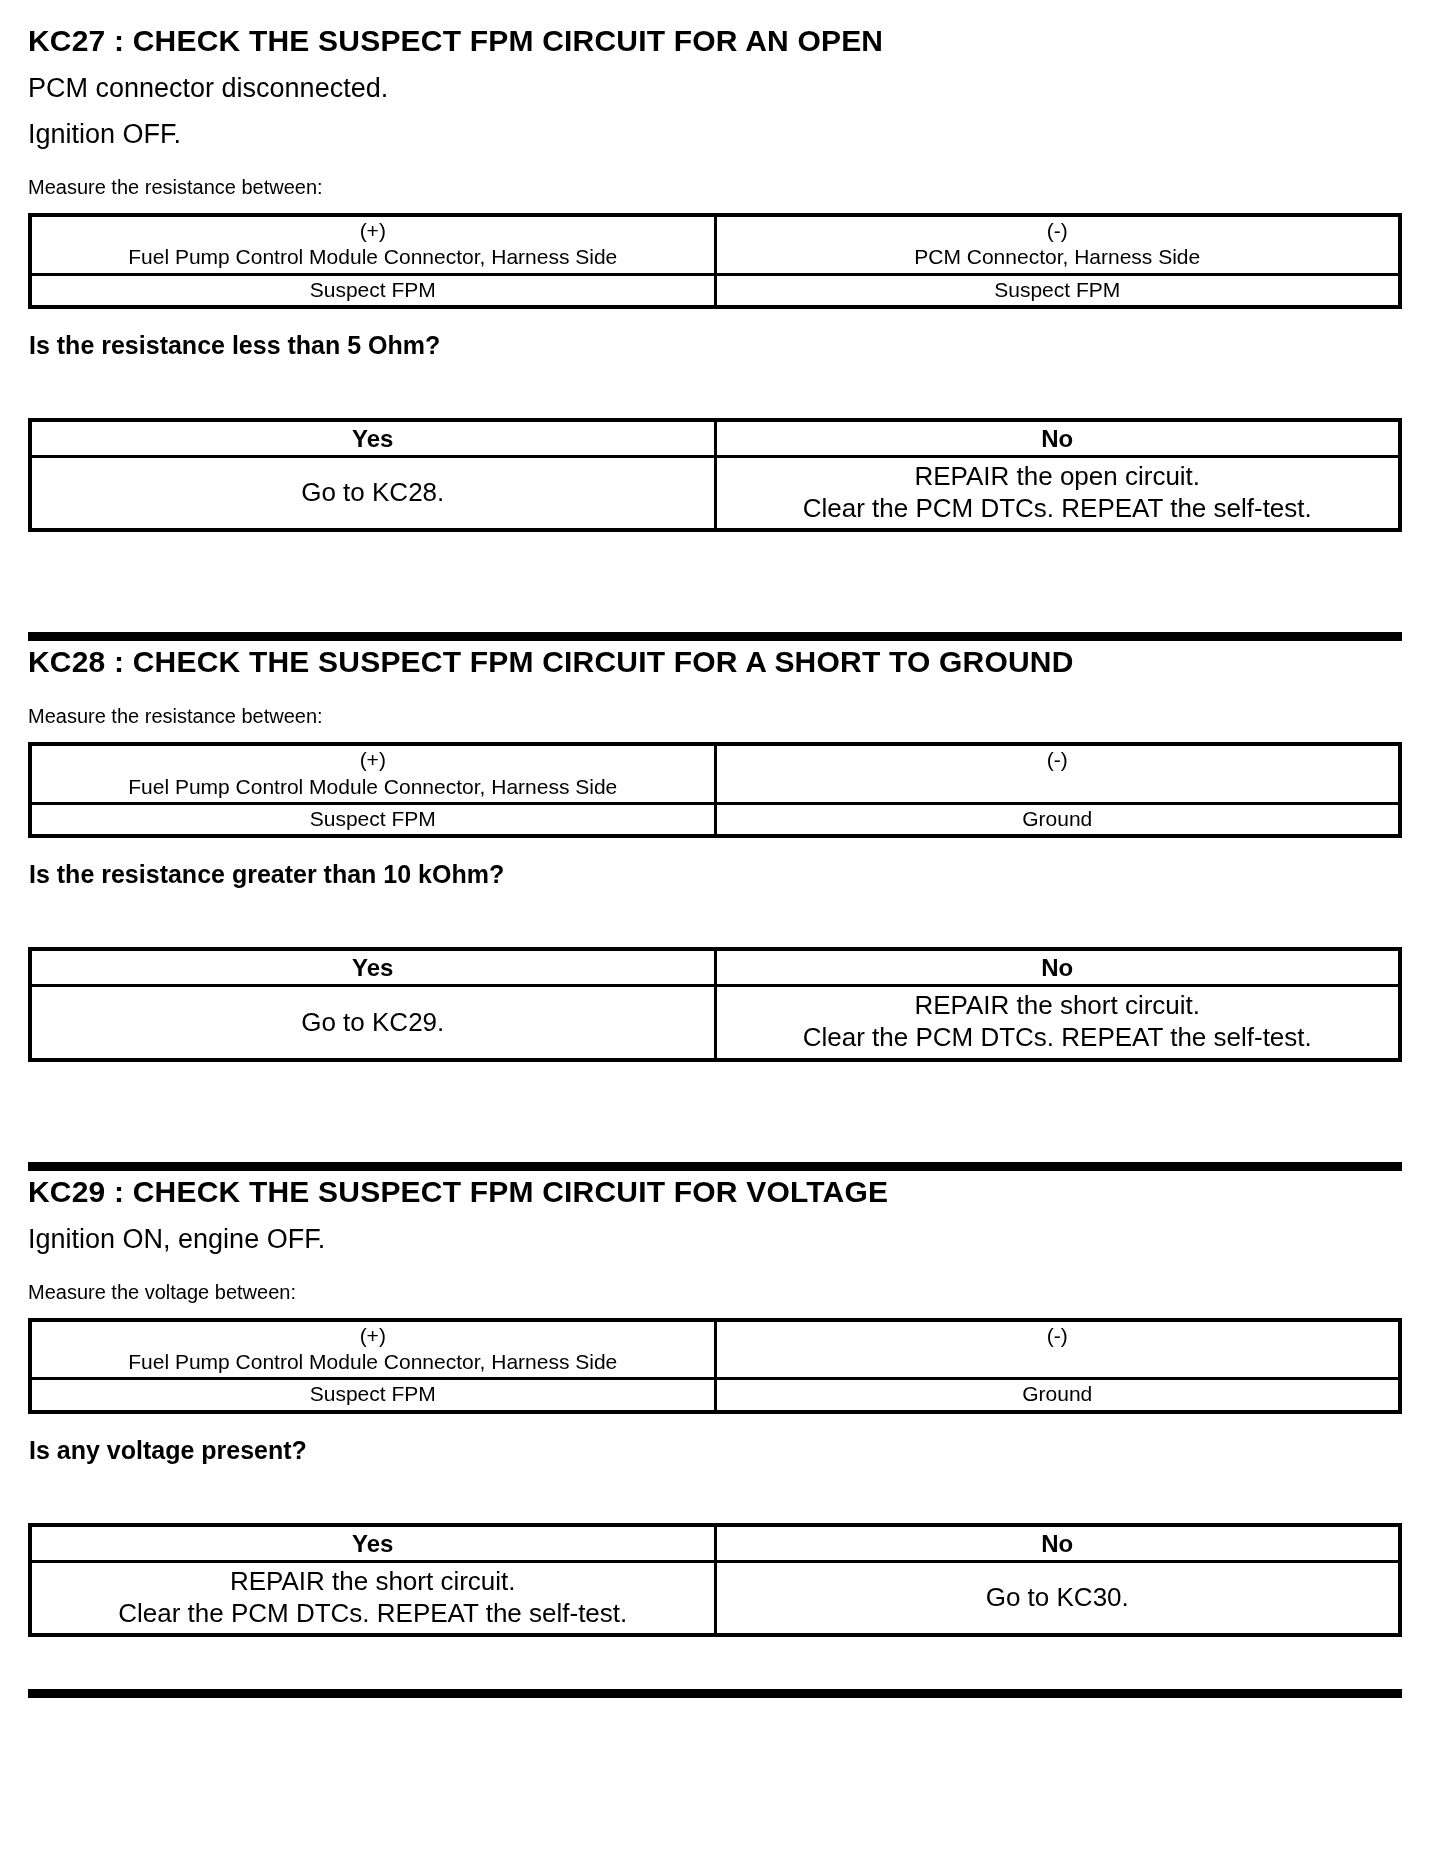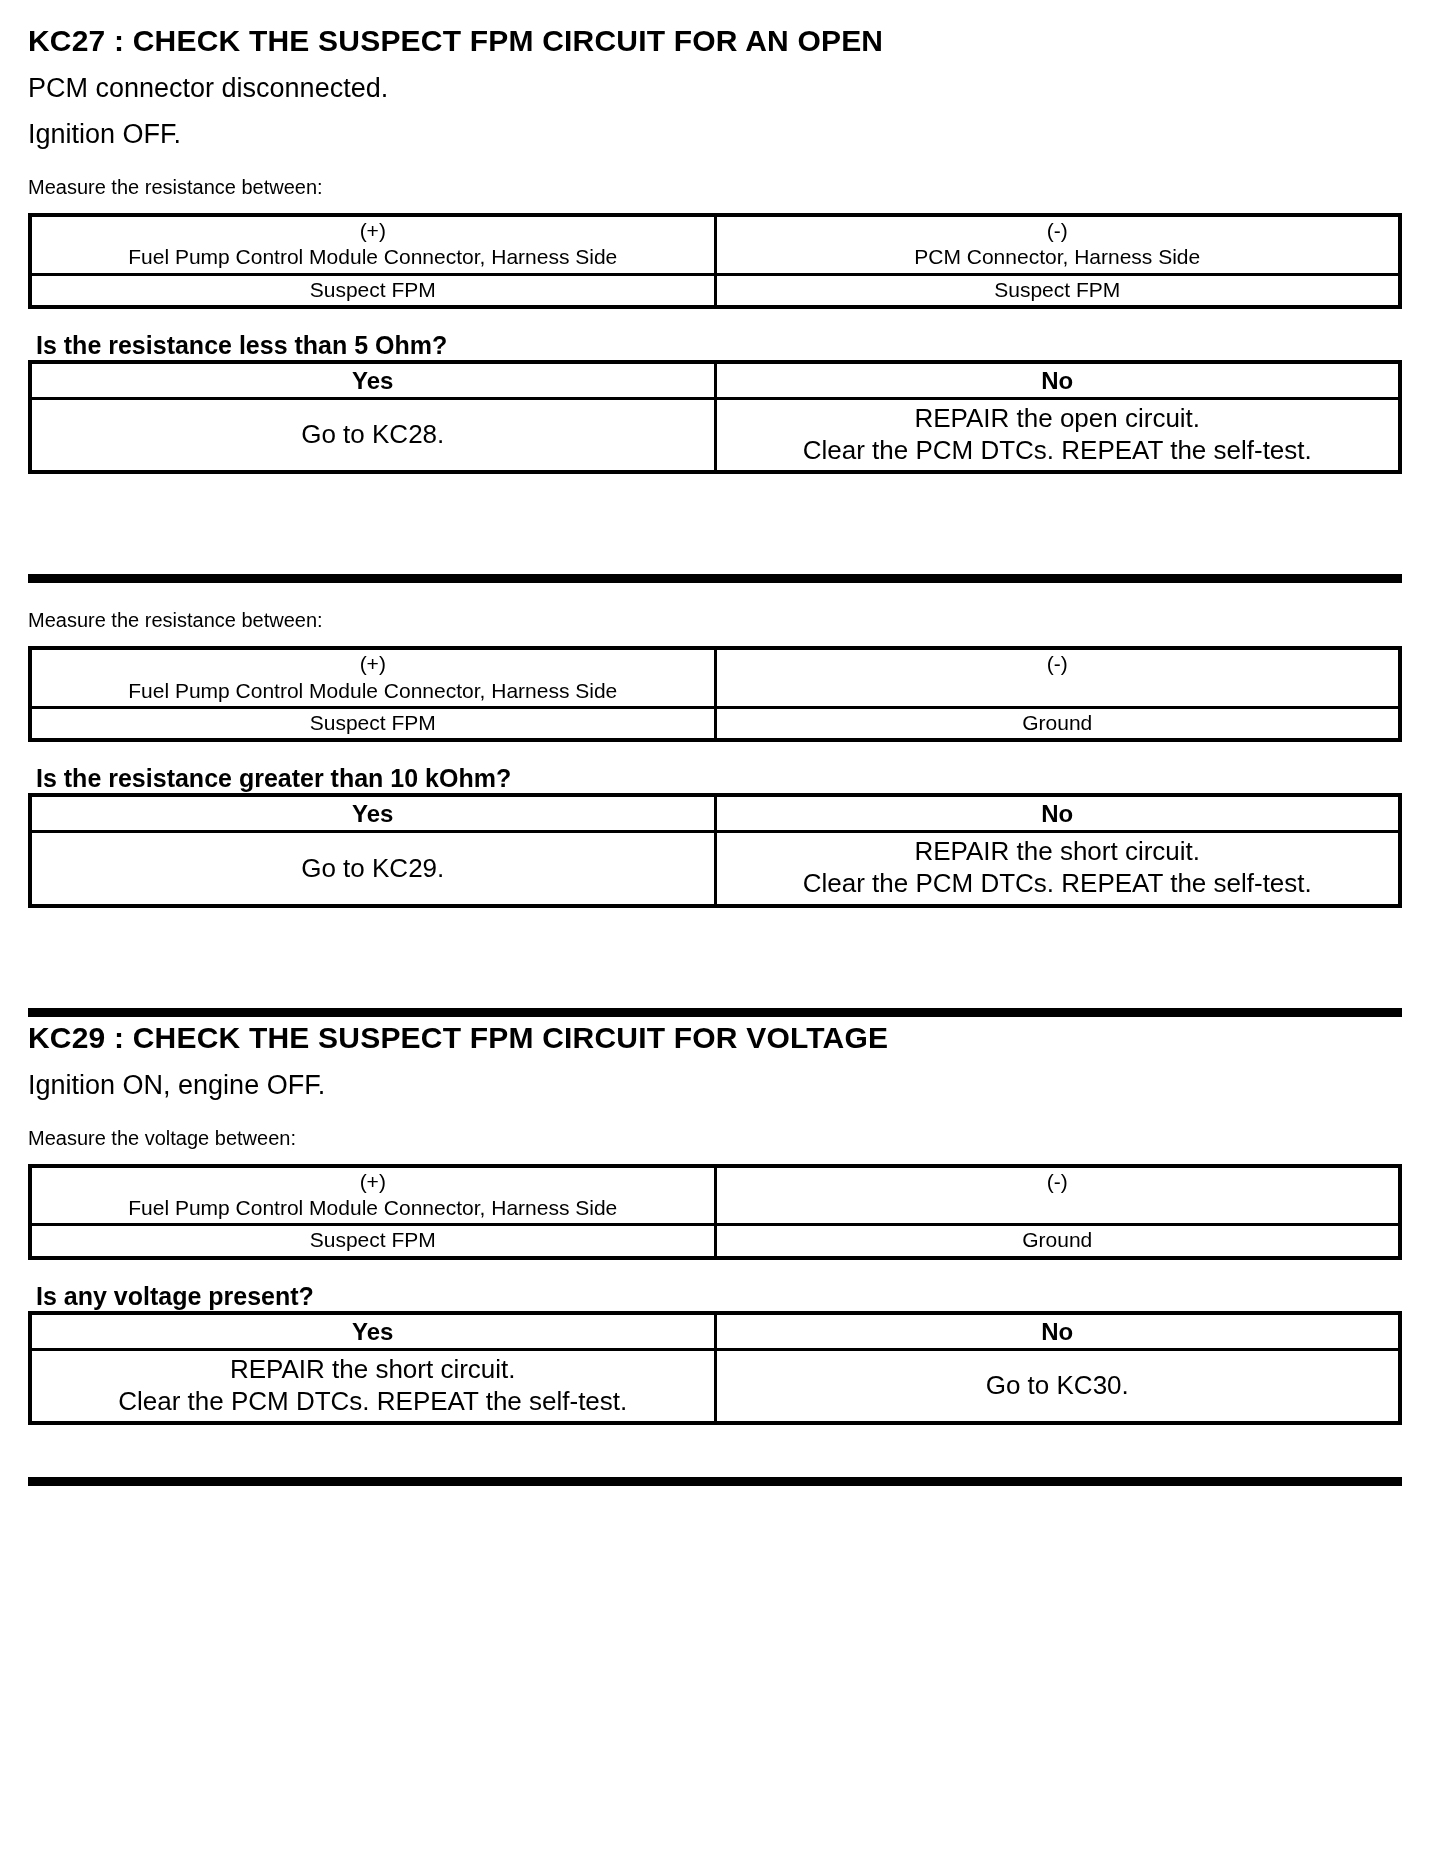--- a/index.html
+++ b/index.html
@@ -41,28 +41,29 @@
     font-size: 21px;
     line-height: 1.25;
     padding: 1px 6px 2px 6px;
   }
   table.measure-table td .sign-line { font-size: 21px; }
   table.measure-table tr.value-row td { padding: 1px 6px 2px 6px; margin-top: 44px; }
 
   .question-text {
     font-size: 25px;
     font-weight: bold;
-    margin: 22px 0 0 8px;
+    margin: 22px 0 0 1px;
   }
 
   table.decision-table {
     width: 100%;
     border-collapse: collapse;
     border: 4px solid #000;
     table-layout: fixed;
+    margin-top: 58px;
   }
   table.decision-table td {
     border: 3px solid #000;
     font-size: 26px;
     line-height: 1.22;
   }
   table.decision-table td.head-cell {
     font-size: 24px;
     font-weight: bold;
     text-align: center;
@@ -133,20 +134,21 @@
         <div>Clear the PCM DTCs. REPEAT the self-test.</div>
       </td>
     </tr>
   </tbody>
     </table>
 </div>
 
 <div class="divider"></div>
 
 <div class="section">
+  <div class="section-title">KC28 : CHECK THE SUSPECT FPM CIRCUIT FOR A SHORT TO GROUND</div>
   <div class="instruction-text">Measure the resistance between:</div>
 
   <table class="measure-table">
     <tbody>
         <tr>
       <td>
         <div class="sign-line">(+)</div>
         <div>Fuel Pump Control Module Connector, Harness Side</div>
       </td>
       <td>

